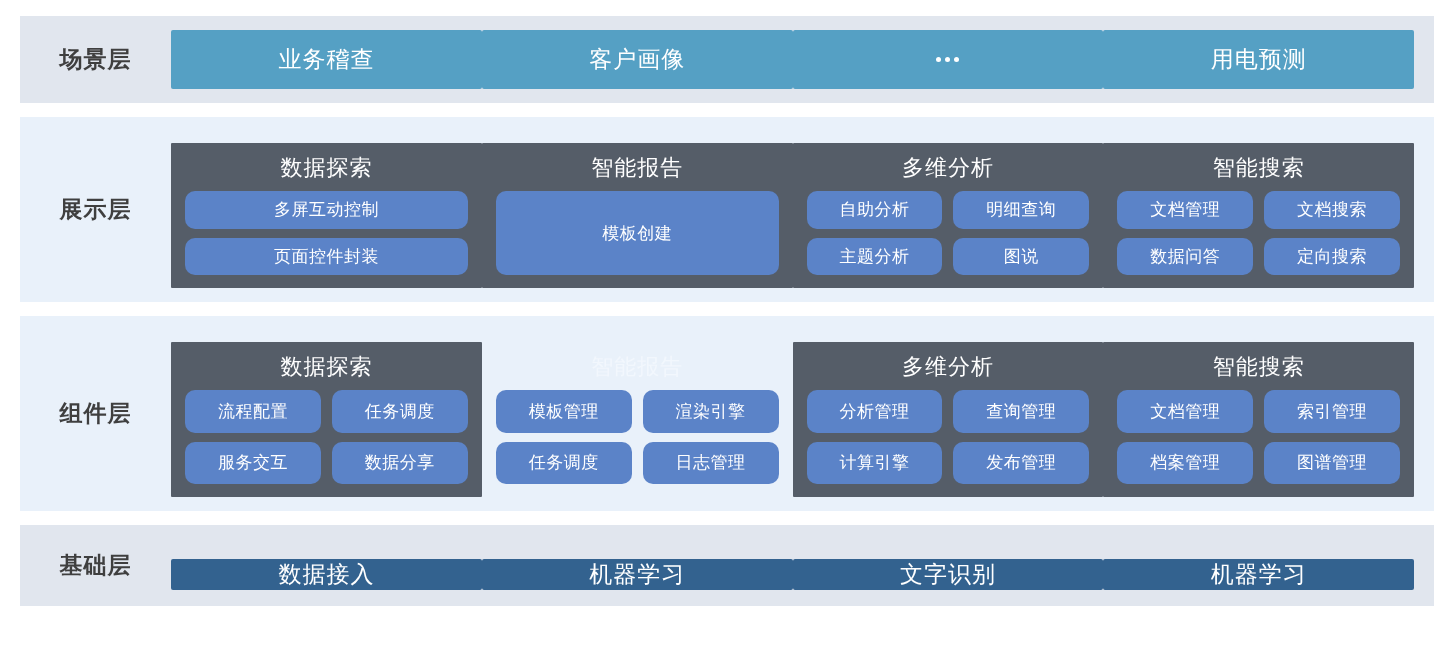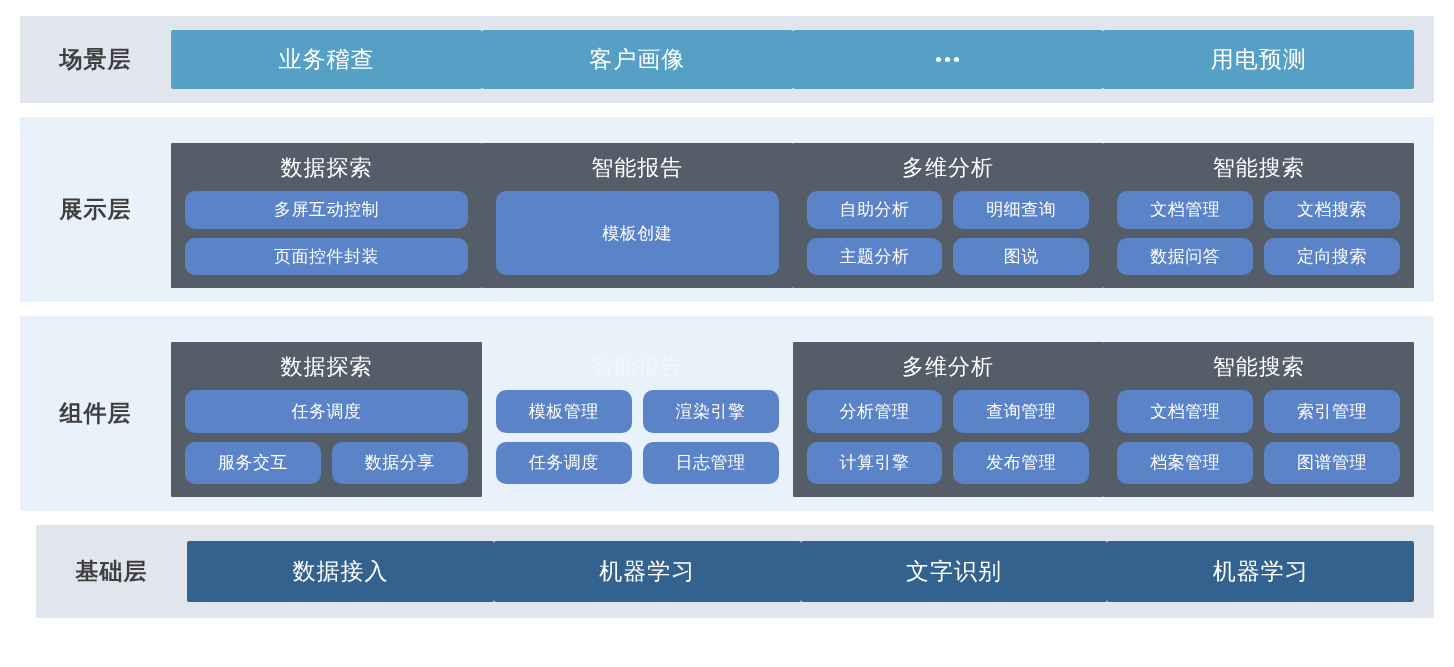--- a/index.html
+++ b/index.html
@@ -21,21 +21,21 @@
     display:flex;
     align-items:stretch;
     box-sizing:border-box;
   }
   .layer-row.tone-grey{background:#e1e6ee;}
   .layer-row.tone-lightblue{background:#e9f1fa;}
 
   .row-scenario{height:87px;margin-bottom:14px;}
   .row-presentation{height:185px;margin-bottom:14px;}
   .row-component{height:195px;margin-bottom:14px;}
-  .row-foundation{height:93px;margin-left:16px;}
+  .row-foundation{height:81px;}
 
   
   .layer-label{
     flex:0 0 151px;
     display:flex;align-items:center;justify-content:center;
     font-size:23px;
     font-weight:bold;
     color:#3f3f3f;
     letter-spacing:1px;
     user-select:none;
@@ -58,21 +58,21 @@
     display:flex;align-items:center;justify-content:center;
     color:#ffffff;
     font-size:23px;
     letter-spacing:1px;
     border-radius:2px;
     box-sizing:border-box;
   }
   .pill.teal{background:#55a0c4;}
   .pill.deepblue{background:#33628f;}
   .row-scenario .cols{padding:14px 20px 14px 0;}
-  .row-foundation .cols{padding:16px 20px 16px 0;}
+  .row-foundation .cols{padding:16px 20px 16px 0;align-items:flex-end;}
   .pill .ellipsis{
     display:flex;align-items:center;gap:4px;
   }
   .pill .ellipsis i{
     width:5px;height:5px;border-radius:50%;
     background:#ffffff;display:block;
   }
 
   
   .card{
@@ -213,20 +213,21 @@
 
   <div class="layer-row tone-lightblue row-component">
     <div class="layer-label">组件层</div>
     <div class="cols">
 
       <div class="col">
         <div class="card">
           <div class="card-title">数据探索</div>
           <div class="card-body">
             <div class="chip-row">
+              <div class="chip">流程配置</div>
               <div class="chip">任务调度</div>
             </div>
             <div class="chip-row">
               <div class="chip">服务交互</div>
               <div class="chip">数据分享</div>
             </div>
           </div>
         </div>
       </div>
 

